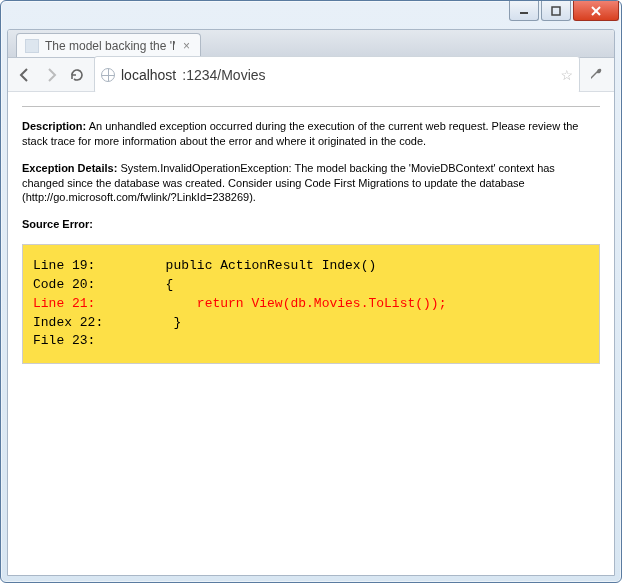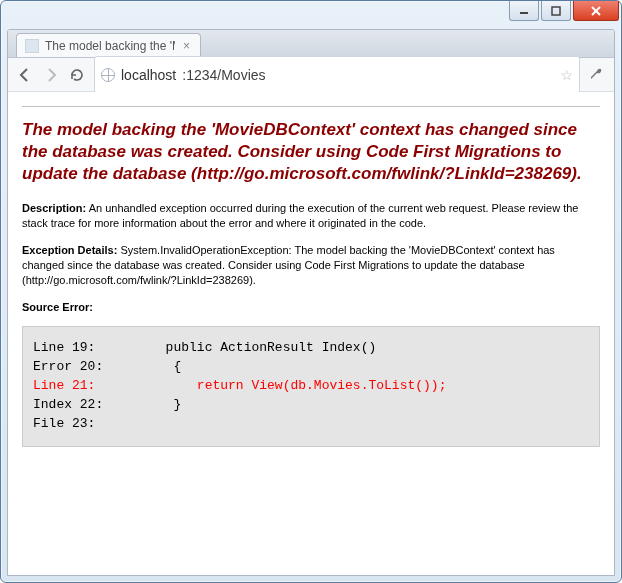--- a/index.html
+++ b/index.html
@@ -160,21 +160,21 @@
     margin: 0 0 16px 0;
   }
   .meta {
     font-size: 11px;
     color: #000;
     margin: 0 0 12px 0;
     line-height: 1.35;
   }
   .meta b { font-weight: bold; }
   .codebox {
-    background: #e5e5e5;
+    background: #fde047;
     border: 1px solid #ccc;
     padding: 12px 10px;
     font-family: Consolas, "Courier New", monospace;
     font-size: 13px;
     white-space: pre;
     line-height: 1.45;
     overflow-x: auto;
     margin-bottom: 14px;
   }
   .codeline.red { color: red; }
@@ -243,32 +243,31 @@
       <div class="wrench">
         <svg width="16" height="16">
             <path d="M13 3 a3 3 0 0 1 -4 4 L3 13 l0 -2 l6 -6 a3 3 0 0 1 4 -2 z" fill="#777"></path>
           </svg>
       </div>
     </div>
 
     <div class="viewport">
       <div class="page">
         <hr class="thin">
-        <h2 class="exc-message">The model backing the 'MovieDBContext' context has changed since the database was created. Consider using Code First Migrations to update the database (http://go.microsoft.com/fwlink/?LinkId=238269).</h2>
 
         <p class="meta">
           <b>Description:</b><span> An unhandled exception occurred during the execution of the current web request. Please review the stack trace for more information about the error and where it originated in the code.</span>
         </p>
 
         <p class="meta">
           <b>Exception Details:</b><span> System.InvalidOperationException: The model backing the 'MovieDBContext' context has changed since the database was created. Consider using Code First Migrations to update the database (http://go.microsoft.com/fwlink/?LinkId=238269).</span>
         </p>
 
         <p class="meta">
           <b>Source Error:</b>
         </p>
 
-        <div class="codebox"><div class="codeline">Line 19:         public ActionResult Index()</div><div class="codeline">Error 20:         {</div><div class="codeline red">Line 21:             return View(db.Movies.ToList());</div><div class="codeline">Index 22:         }</div><div class="codeline">File 23:</div></div>
+        <div class="codebox"><div class="codeline">Line 19:         public ActionResult Index()</div><div class="codeline">Code 20:         {</div><div class="codeline red">Line 21:             return View(db.Movies.ToList());</div><div class="codeline">Index 22:         }</div><div class="codeline">File 23:</div></div>
 
       </div>
     </div>
   </div>
 </div>
 
 </body></html>

